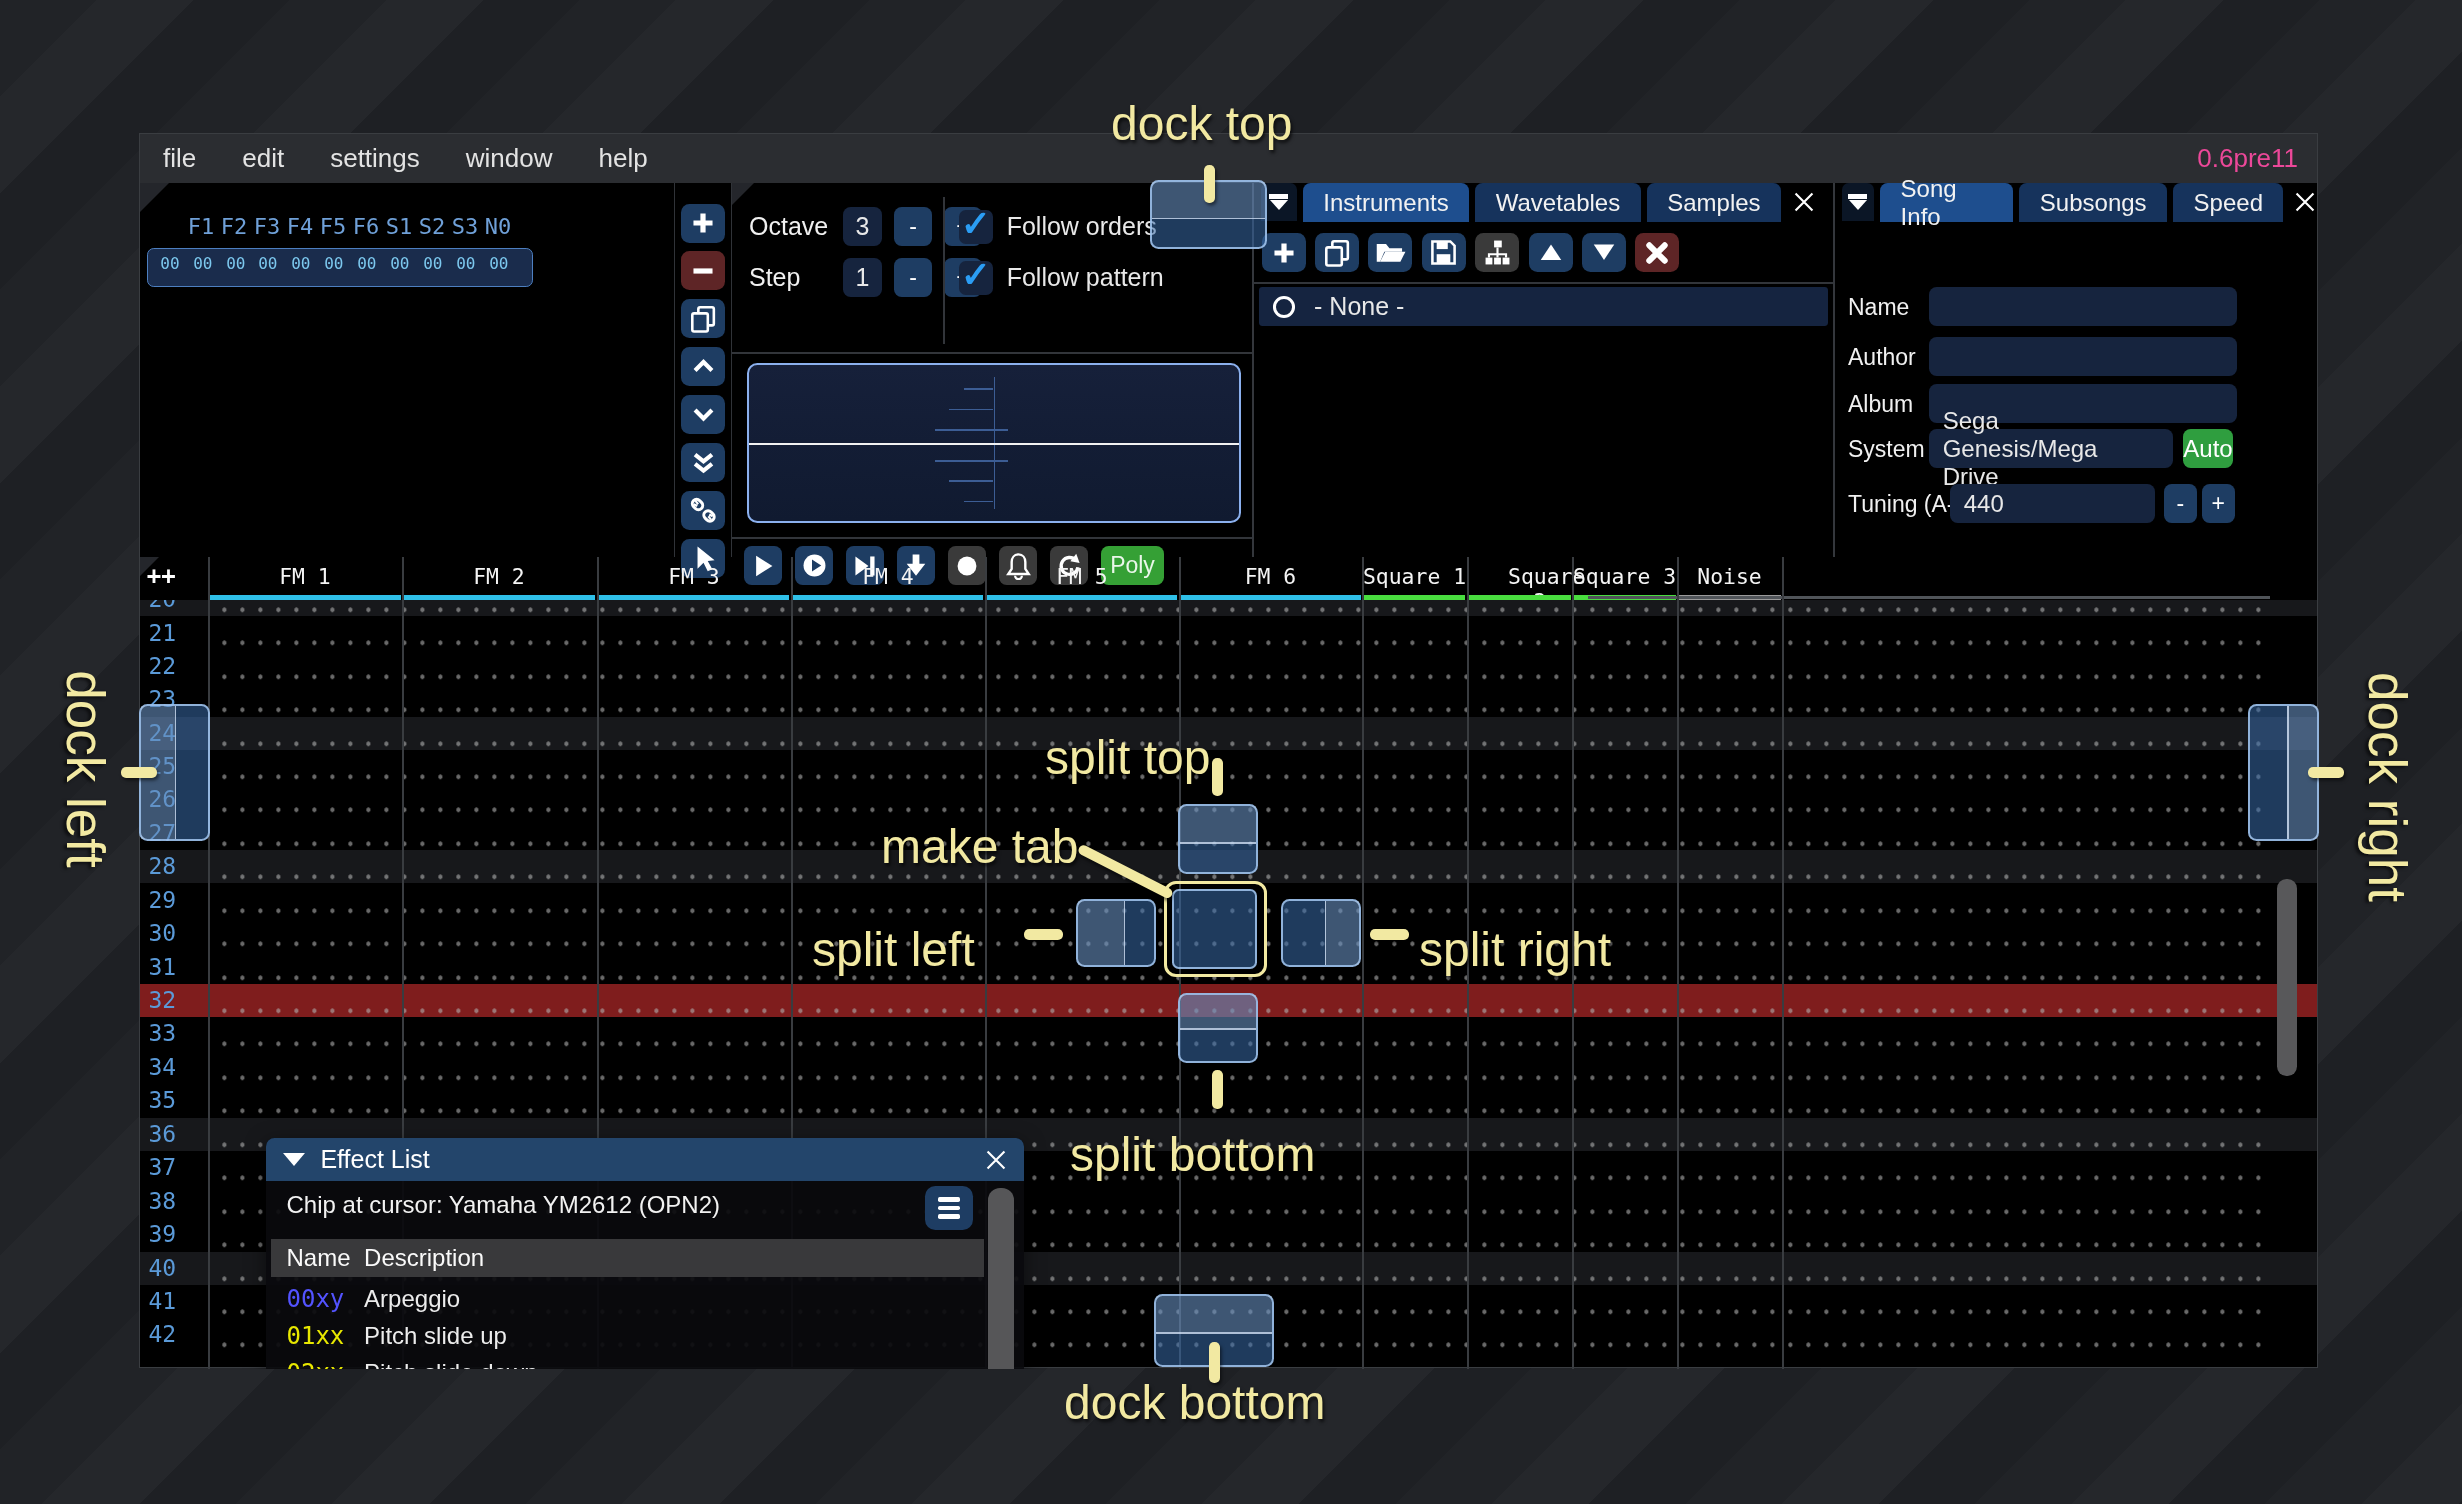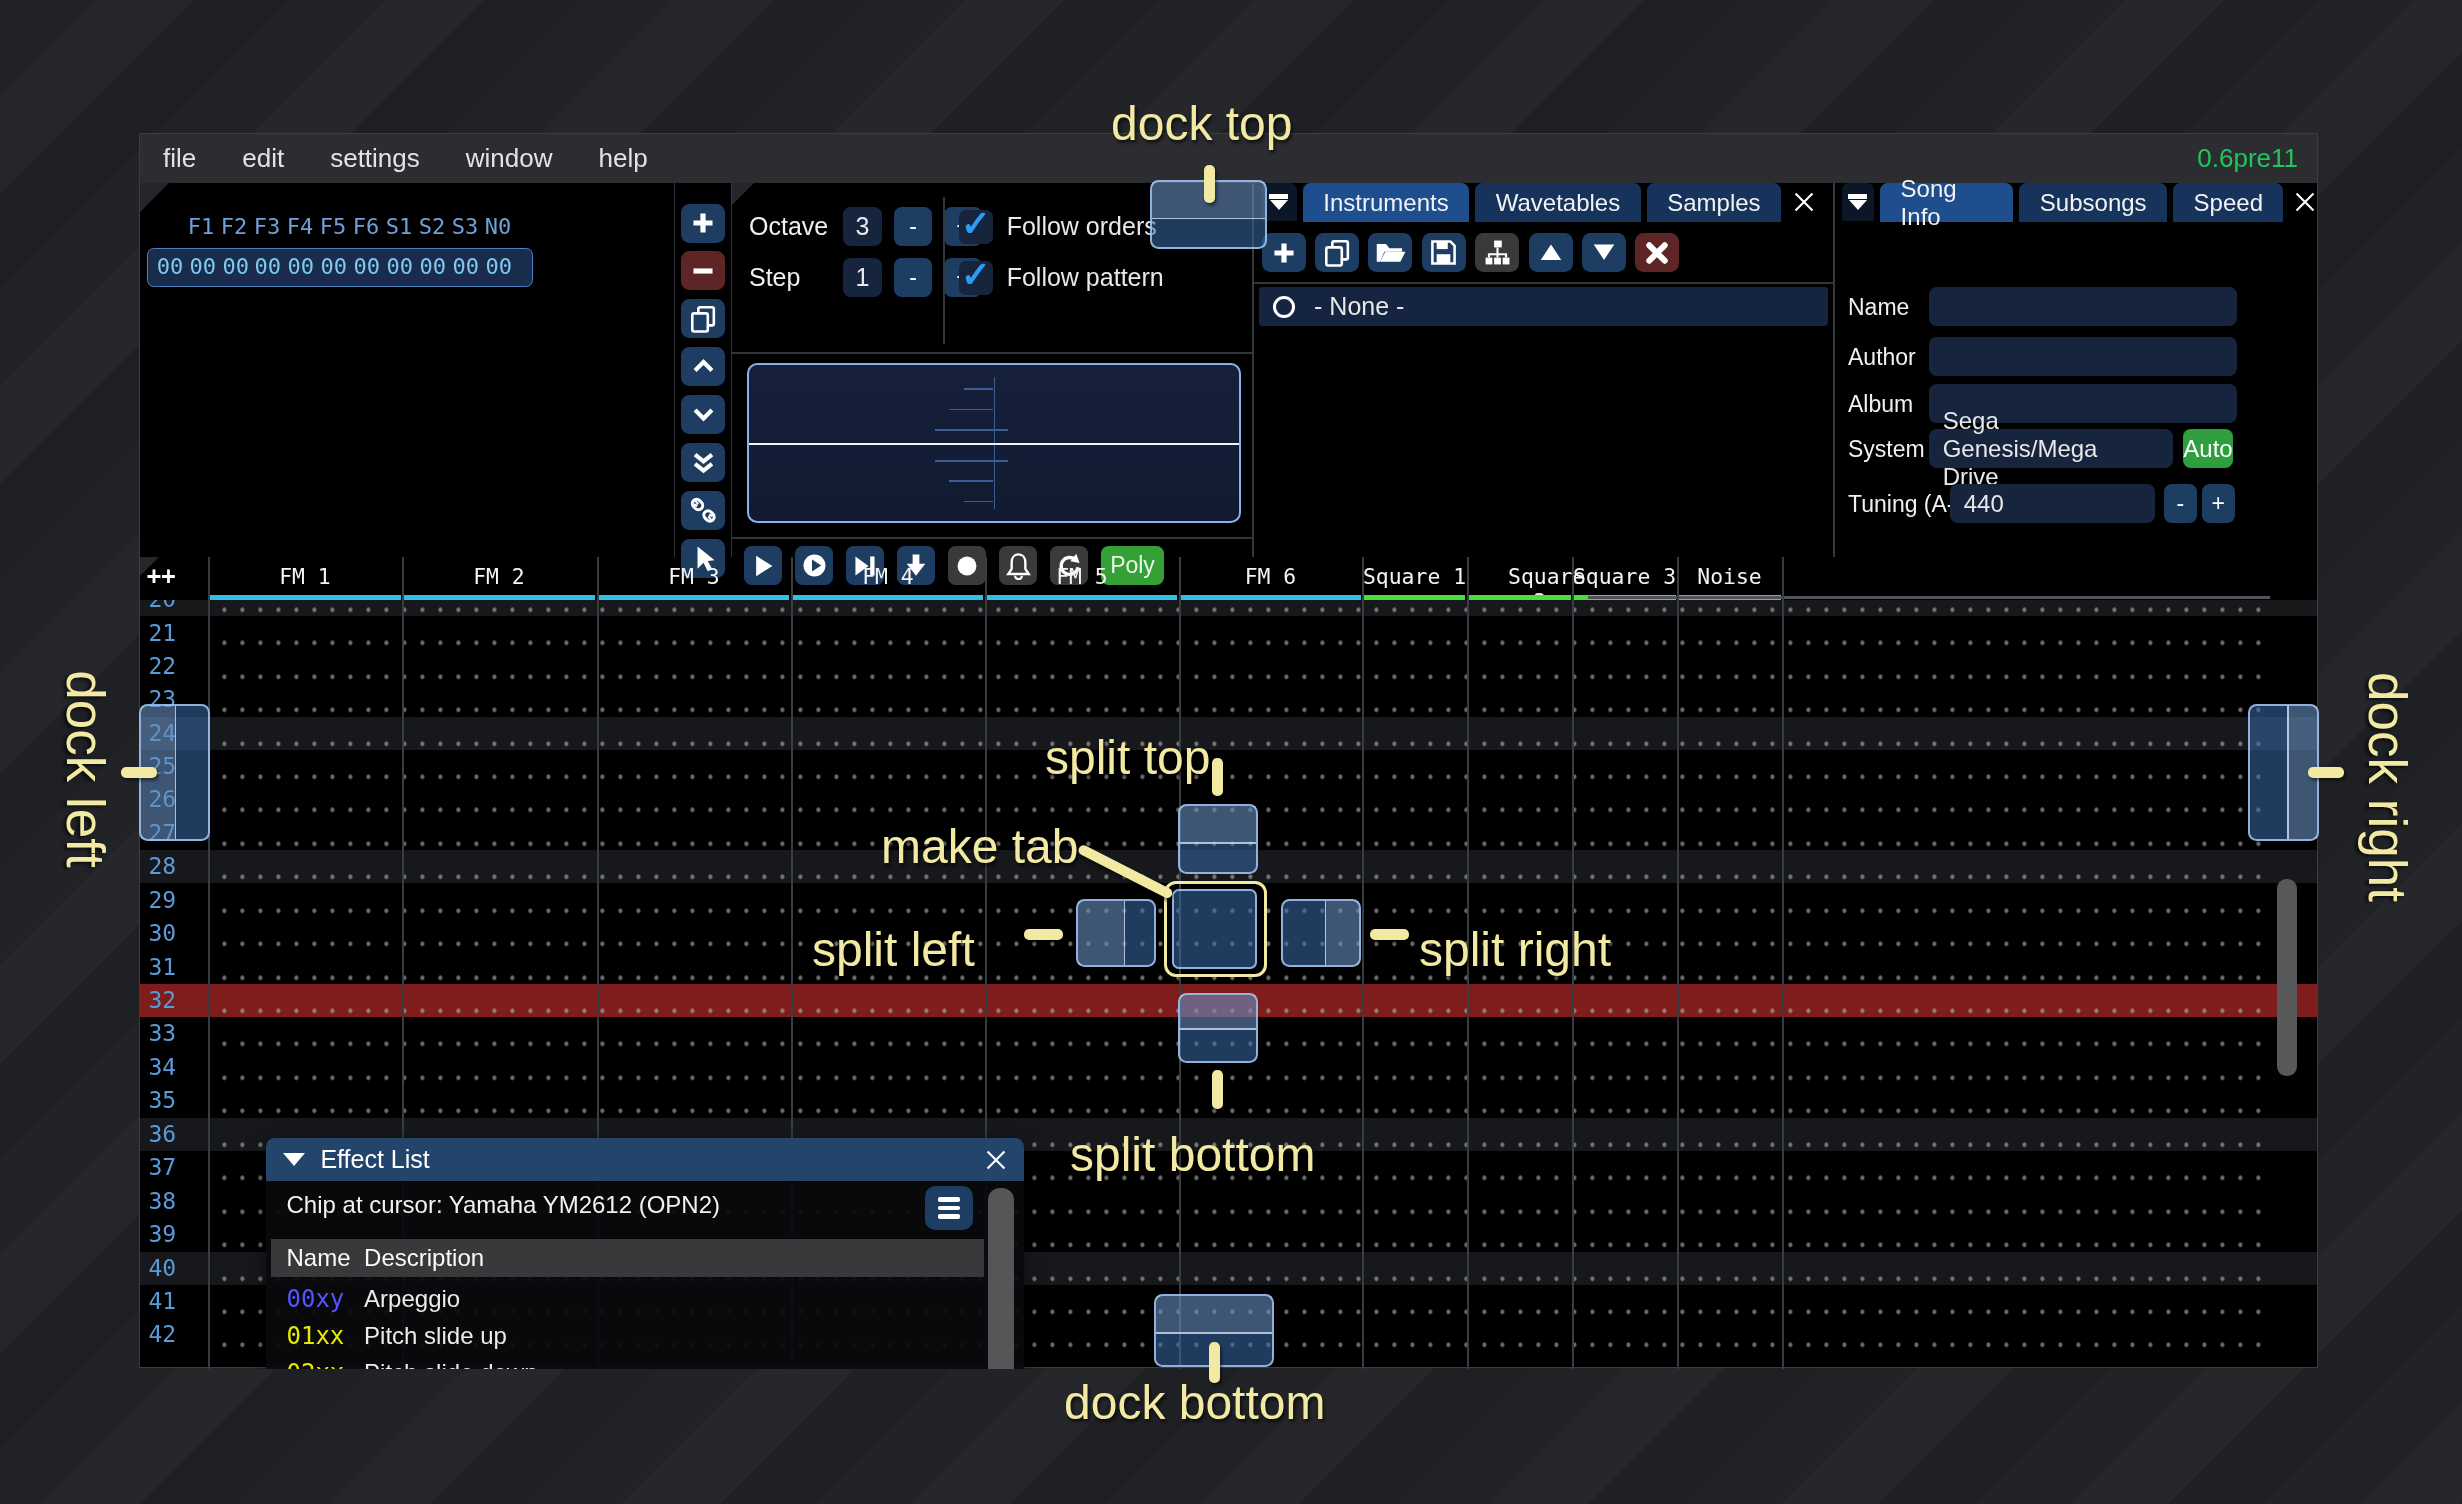--- a/index.html
+++ b/index.html
@@ -11,33 +11,33 @@
   }
   .window {
     position:absolute; left:139px; top:133px; width:2179px; height:1235px;
     background:#000; border:0.9px solid #3a3d41; z-index:1;
   }
   
   .menubar { position:absolute; left:0; top:0; width:100%; height:49px; background:#2b2d31;
     display:flex; align-items:center; font-size:26px; color:#e3e3e3; }
   .menu-left { display:flex; }
   .mi { padding:0 23px; cursor:default; }
-  .version { margin-left:auto; padding-right:19px; color:#22c55e; }
+  .version { margin-left:auto; padding-right:19px; color:#ec4899; }
   
   .topsec { position:absolute; left:0; top:49px; width:100%; height:374px; }
   .vdiv { position:absolute; top:0; width:1.7px; height:374px; background:#34373c; }
   .panel-notch { position:absolute; width:0; height:0; border-top:29px solid #24262b; border-right:29px solid transparent; }
   
   .orders { position:absolute; left:0; top:0; width:534px; height:374px; }
   .ord-head span { position:absolute; top:31px; width:34px; text-align:center;
     font-family:"DejaVu Sans Mono",monospace; font-size:22px; color:#6fa0d8; }
   .ord-row { position:absolute; left:6.8px; top:65px; width:386px; height:39px;
     background:#1a2c4c; border:1.7px solid #4d7fc0; border-radius:6.8px; }
   .ord-row span { position:absolute; top:5.1px; width:34px; text-align:center;
-    font-family:"DejaVu Sans Mono",monospace; font-size:22px; color:#7cc8ee; }
+    font-family:"DejaVu Sans Mono",monospace; font-size:16px; color:#7cc8ee; }
   
   .btncol { position:absolute; left:534px; top:0; width:58px; height:374px;
     border-left:1.7px solid #303338; border-right:1.7px solid #303338; }
   .sbtn { position:absolute; left:6px; width:44px; height:39px; border-radius:8.5px;
     background:#1e3d63; display:flex; align-items:center; justify-content:center; }
   .sbtn.red { background:#5e2526; }
   .sbtn svg { display:block; }
   
   .playp { position:absolute; left:592px; top:0; width:522px; height:374px; }
   .prow { position:absolute; height:39px; display:flex; align-items:center; gap:12px; }

